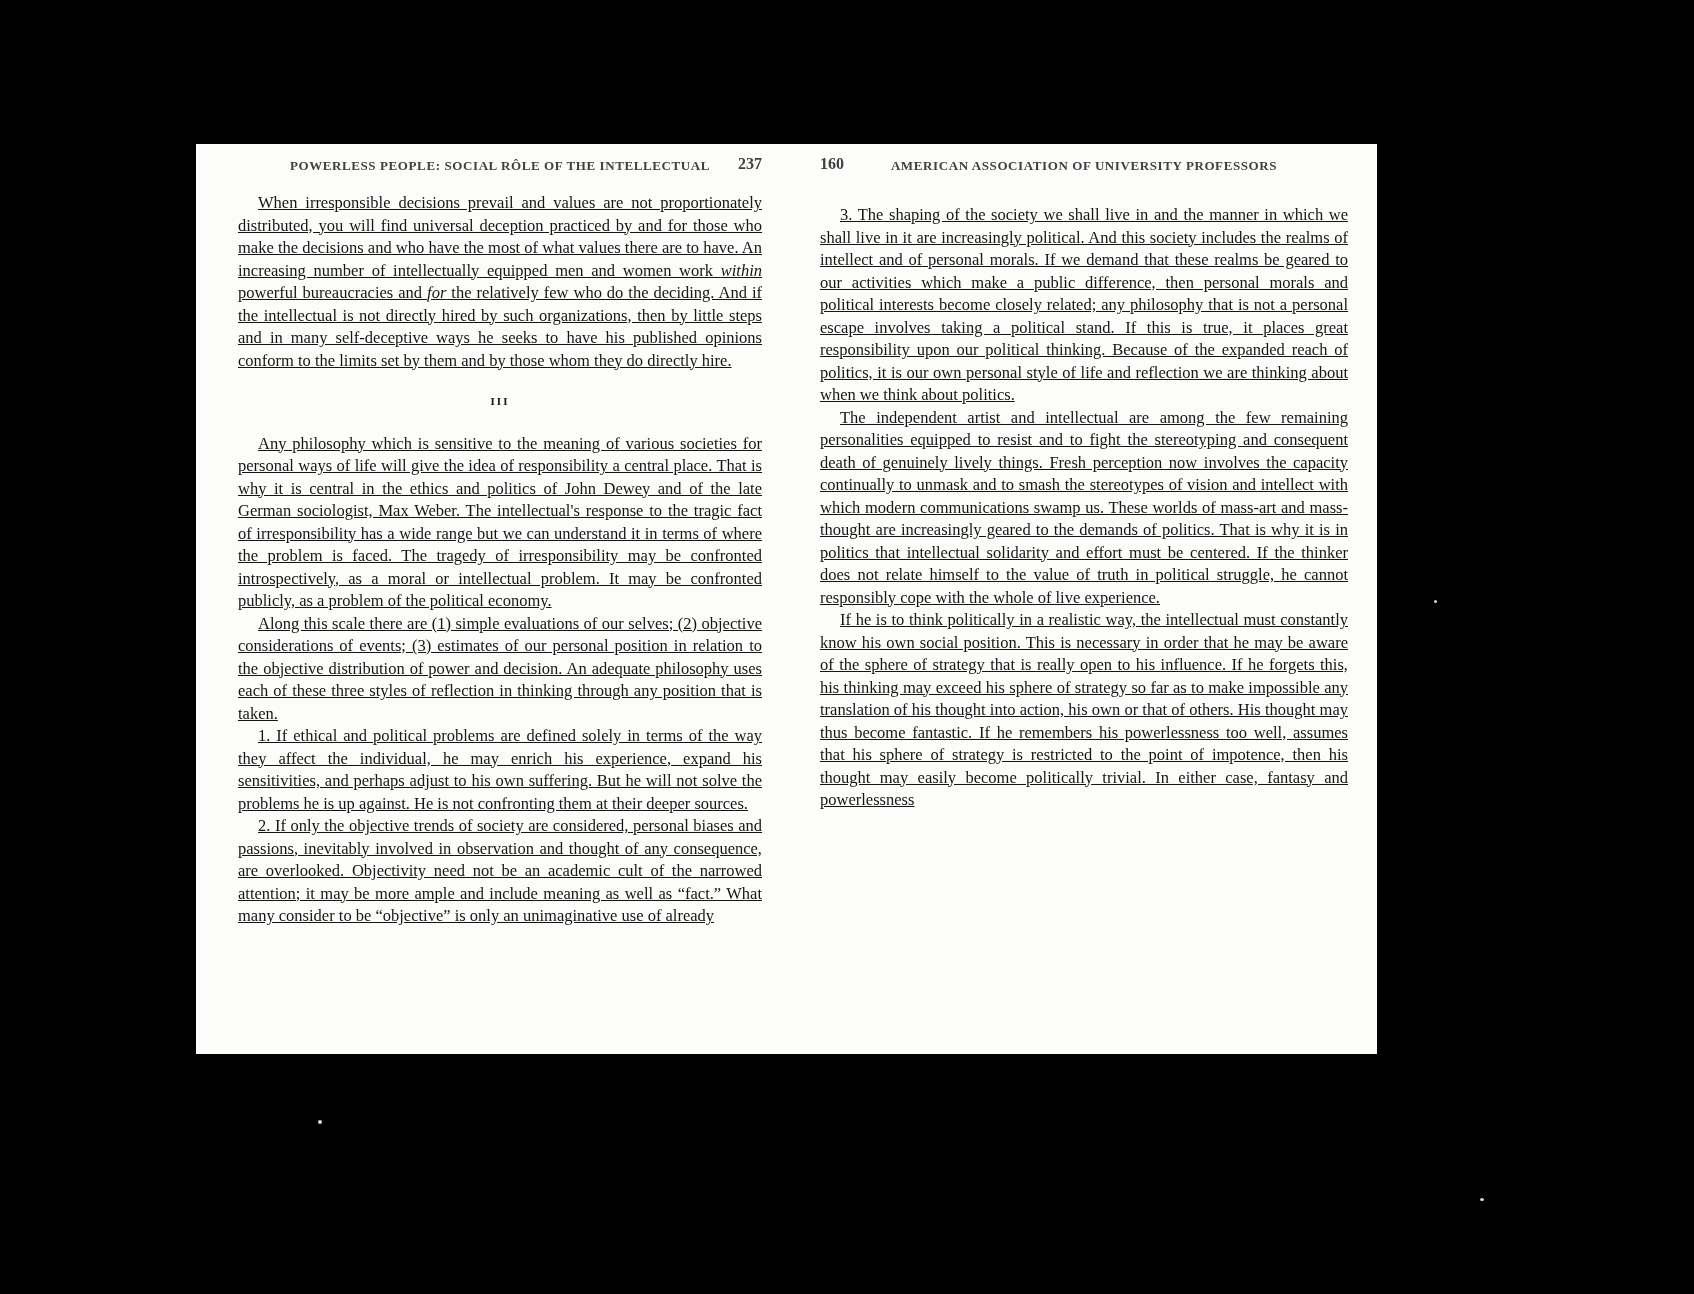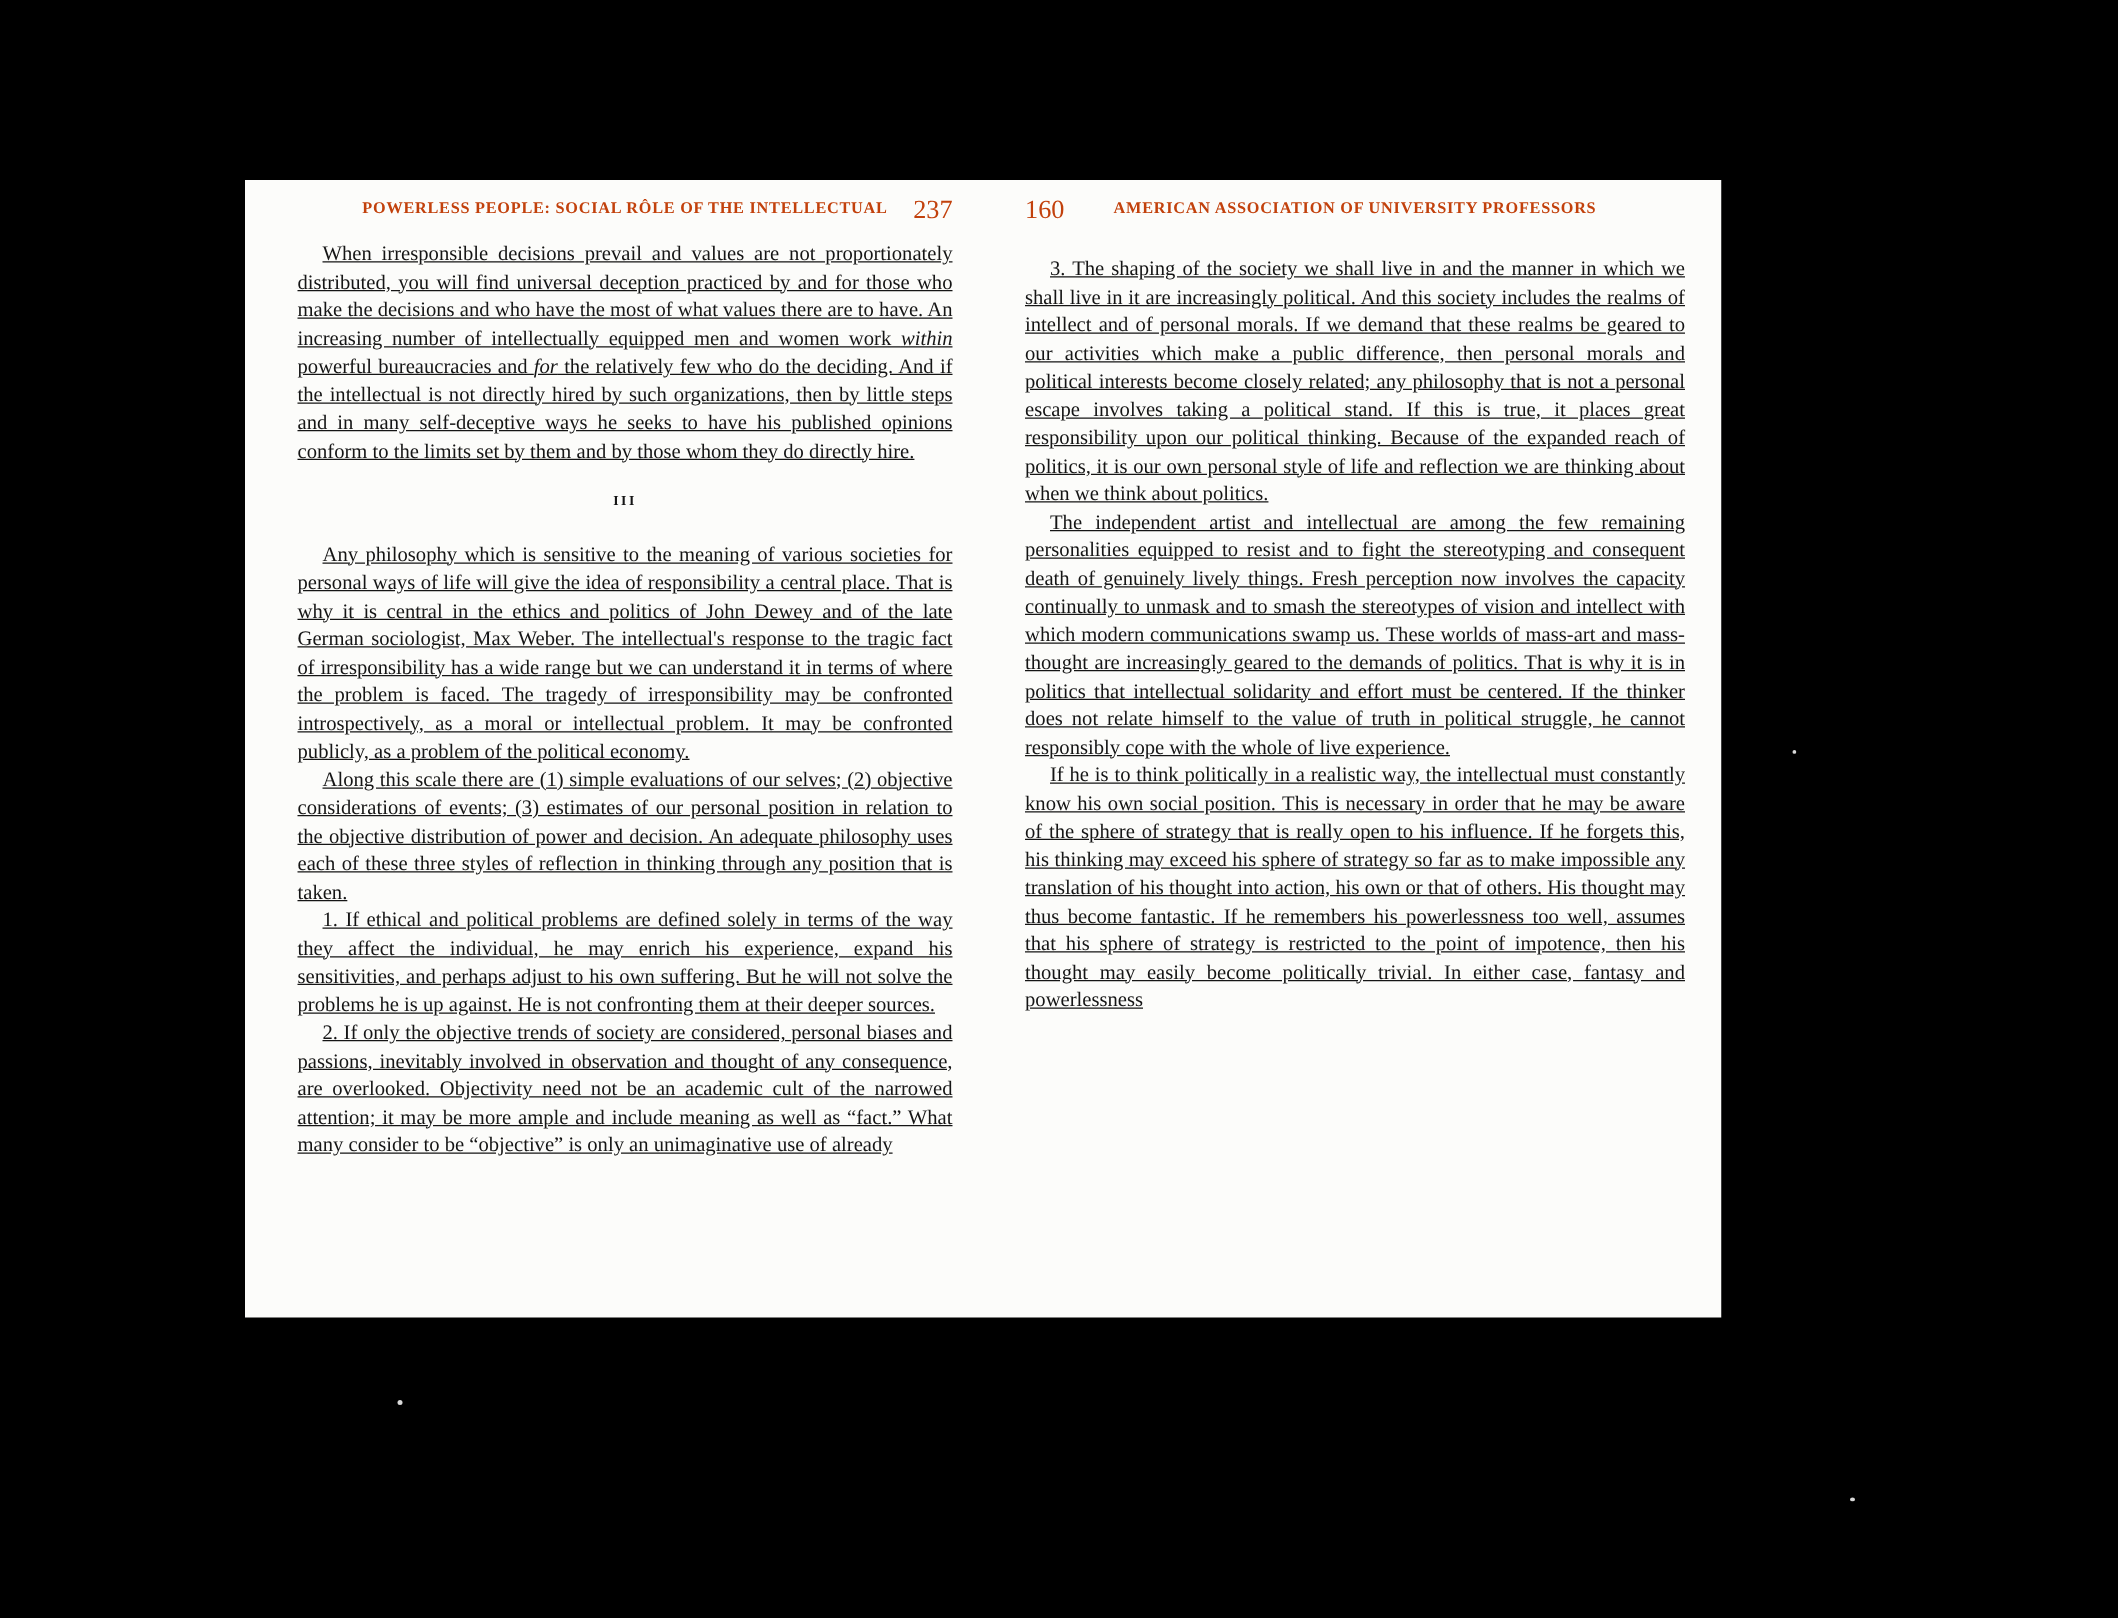--- a/index.html
+++ b/index.html
@@ -21,33 +21,33 @@
     background: #fcfcfa;
     overflow: hidden;
   }
   .page { position: absolute; top: 14px; }
   .page.left  { left: 42px;  width: 524px; }
   .page.right { left: 624px; width: 528px; }
 
   .running-head {
     position: relative;
     height: 20px;
-    color: #c2410c;
+    color: #404040;
     font-size: 13px;
     font-weight: bold;
     letter-spacing: 0.6px;
     margin-bottom: 14px;
     white-space: nowrap;
   }
   .head-title { display: block; text-align: center; }
   .head-number {
     position: absolute;
     top: -3px;
-    font-size: 21px;
-    font-weight: normal;
+    font-size: 16px;
+    font-weight: bold;
     letter-spacing: 0;
   }
   .left-head  .head-number { right: 0; }
   .right-head .head-number { left: 0; }
 
   .page-body {
     color: #151515;
     font-size: 16.5px;
     line-height: 22.5px;
     text-align: justify;

